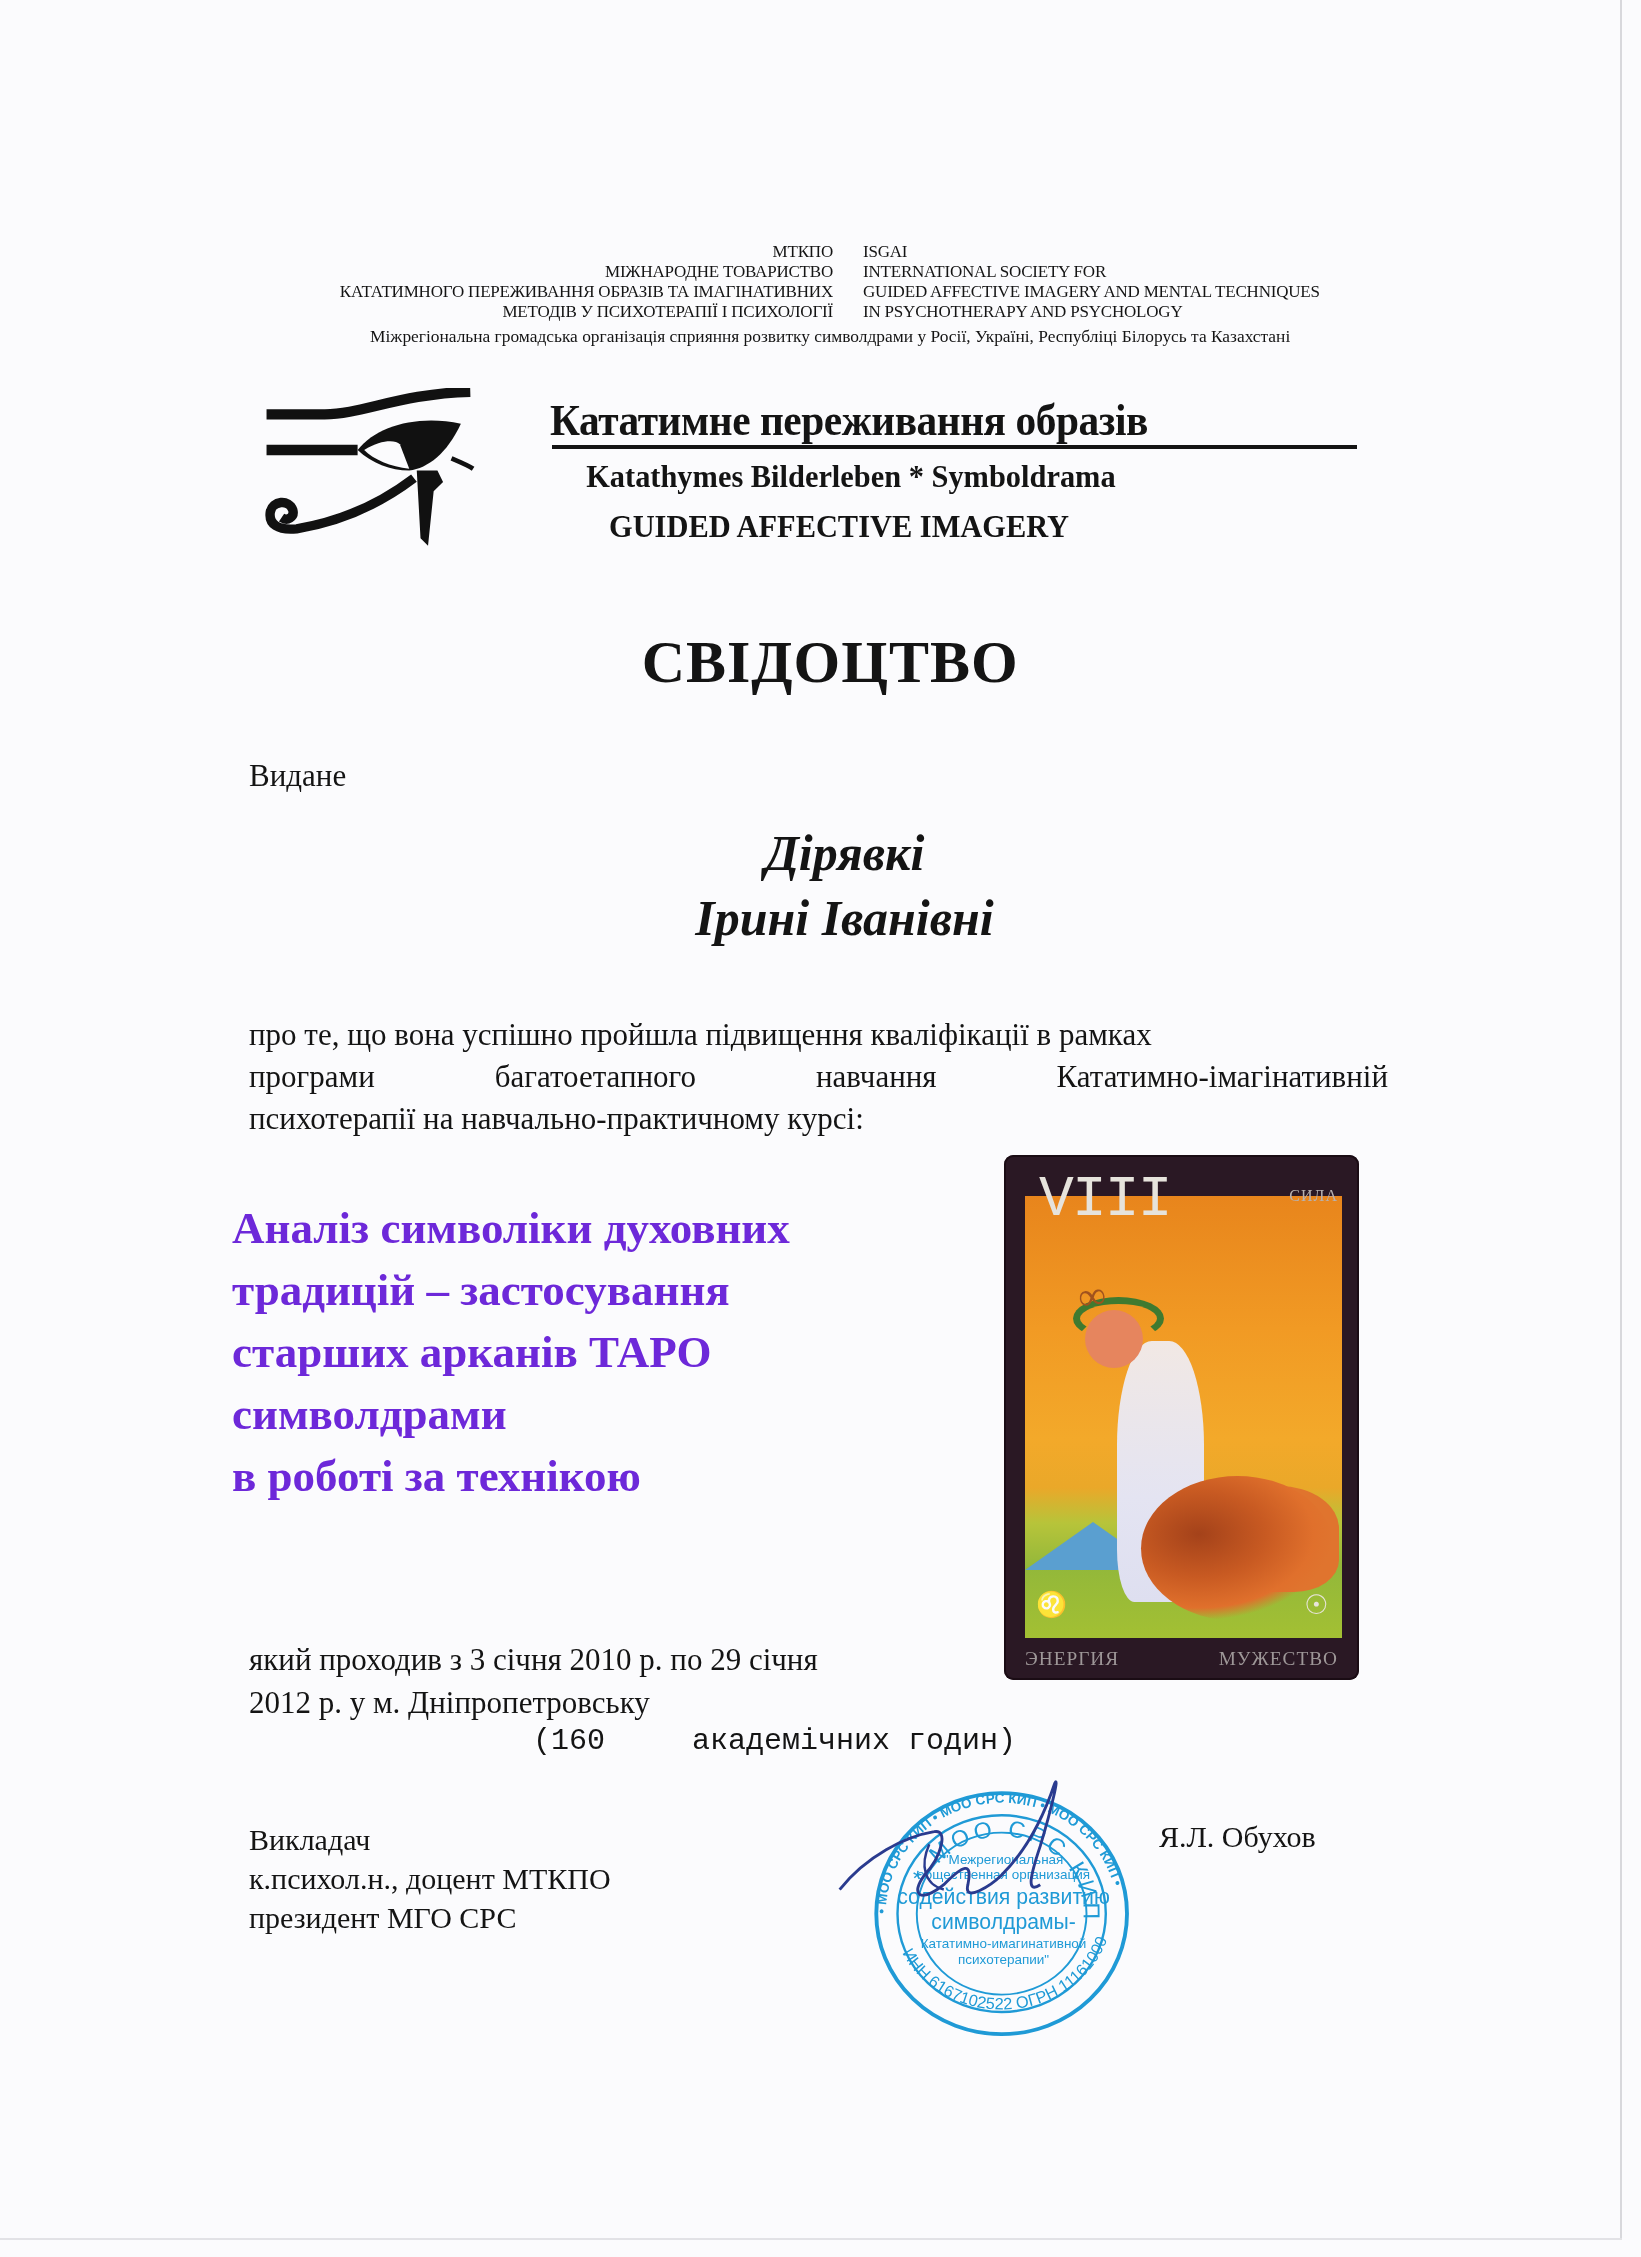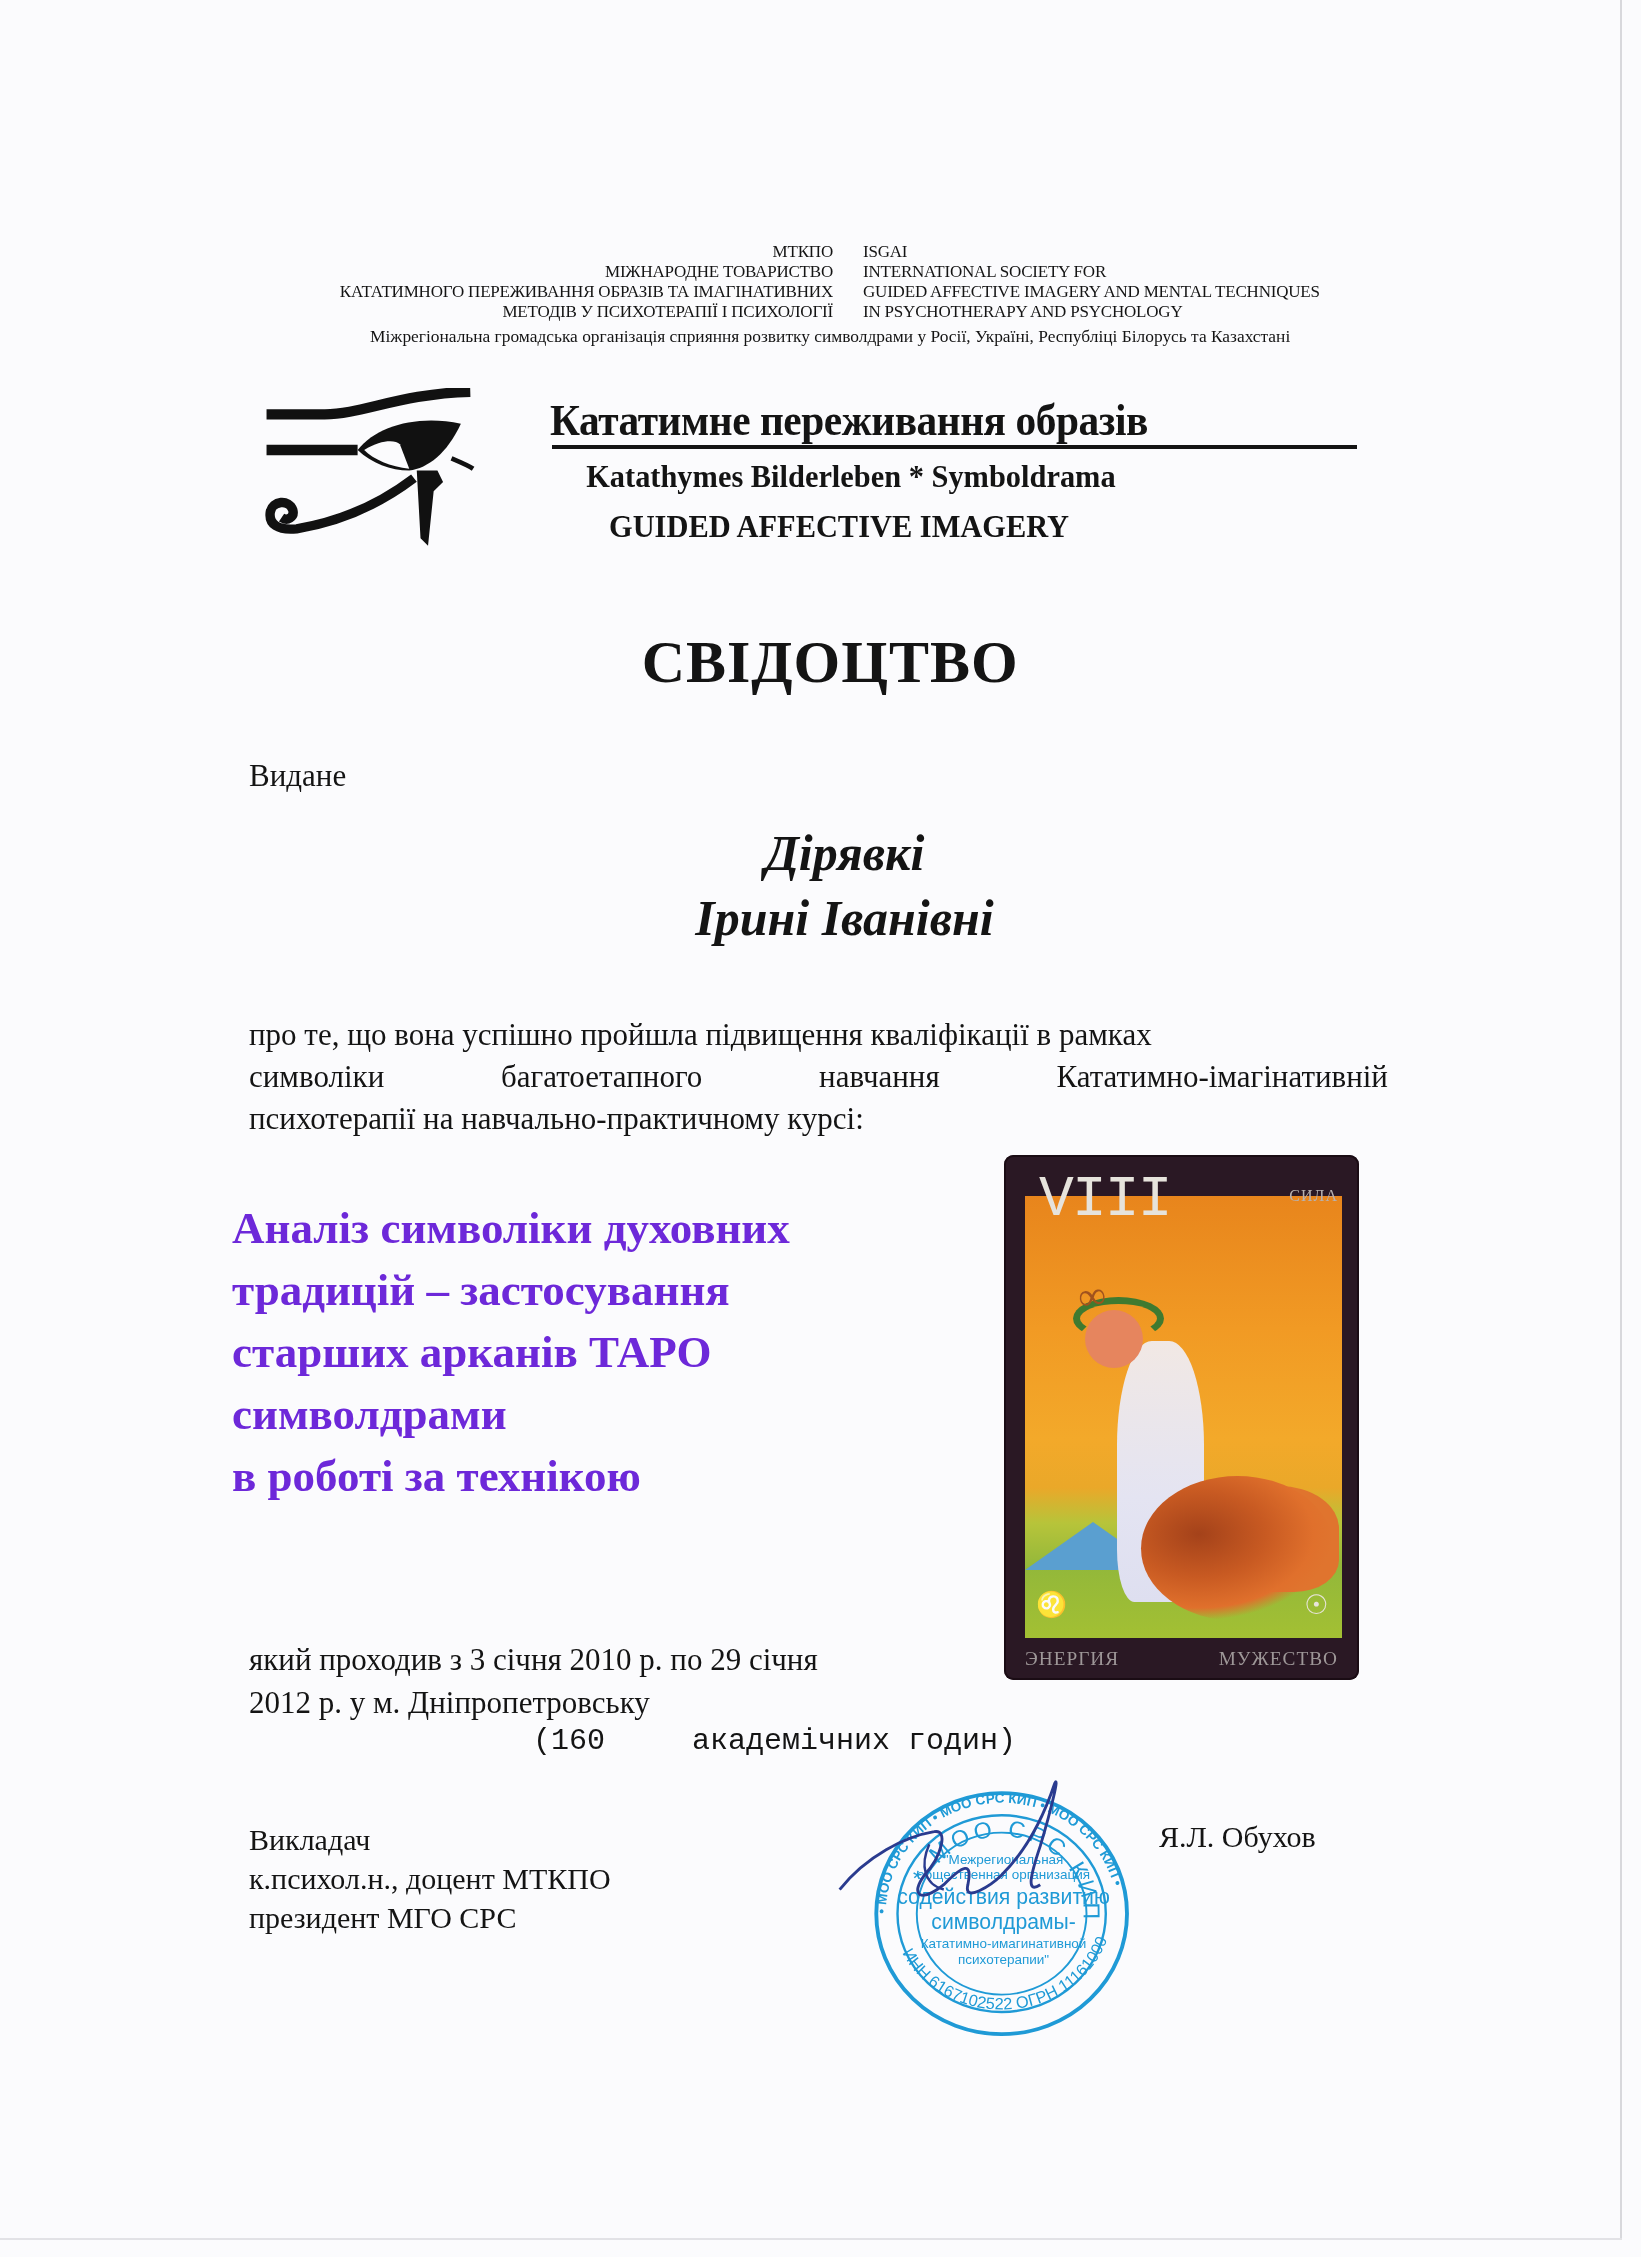--- a/index.html
+++ b/index.html
@@ -105,21 +105,21 @@
 <div class="kip-sub2">GUIDED AFFECTIVE IMAGERY</div>
 
 <div class="cert-title">СВІДОЦТВО</div>
 <div class="issued">Видане</div>
 <div class="name1">Дірявкі</div>
 <div class="name2">Ірині Іванівні</div>
 
 <div class="body-text">
   <span class="body-line">про те, що вона успішно пройшла підвищення кваліфікації в рамках</span>
   <span class="body-line just">
-    <span>символіки</span>
+    <span>програми</span>
     <span>багатоетапного</span>
     <span>навчання</span>
     <span>Кататимно-імагінативній</span>
   </span>
   <span class="body-line">психотерапії на навчально-практичному курсі:</span>
 </div>
 
 <div class="course-title">
   <span class="course-line">Аналіз символіки духовних</span>
   <span class="course-line">традицій – застосування</span>

